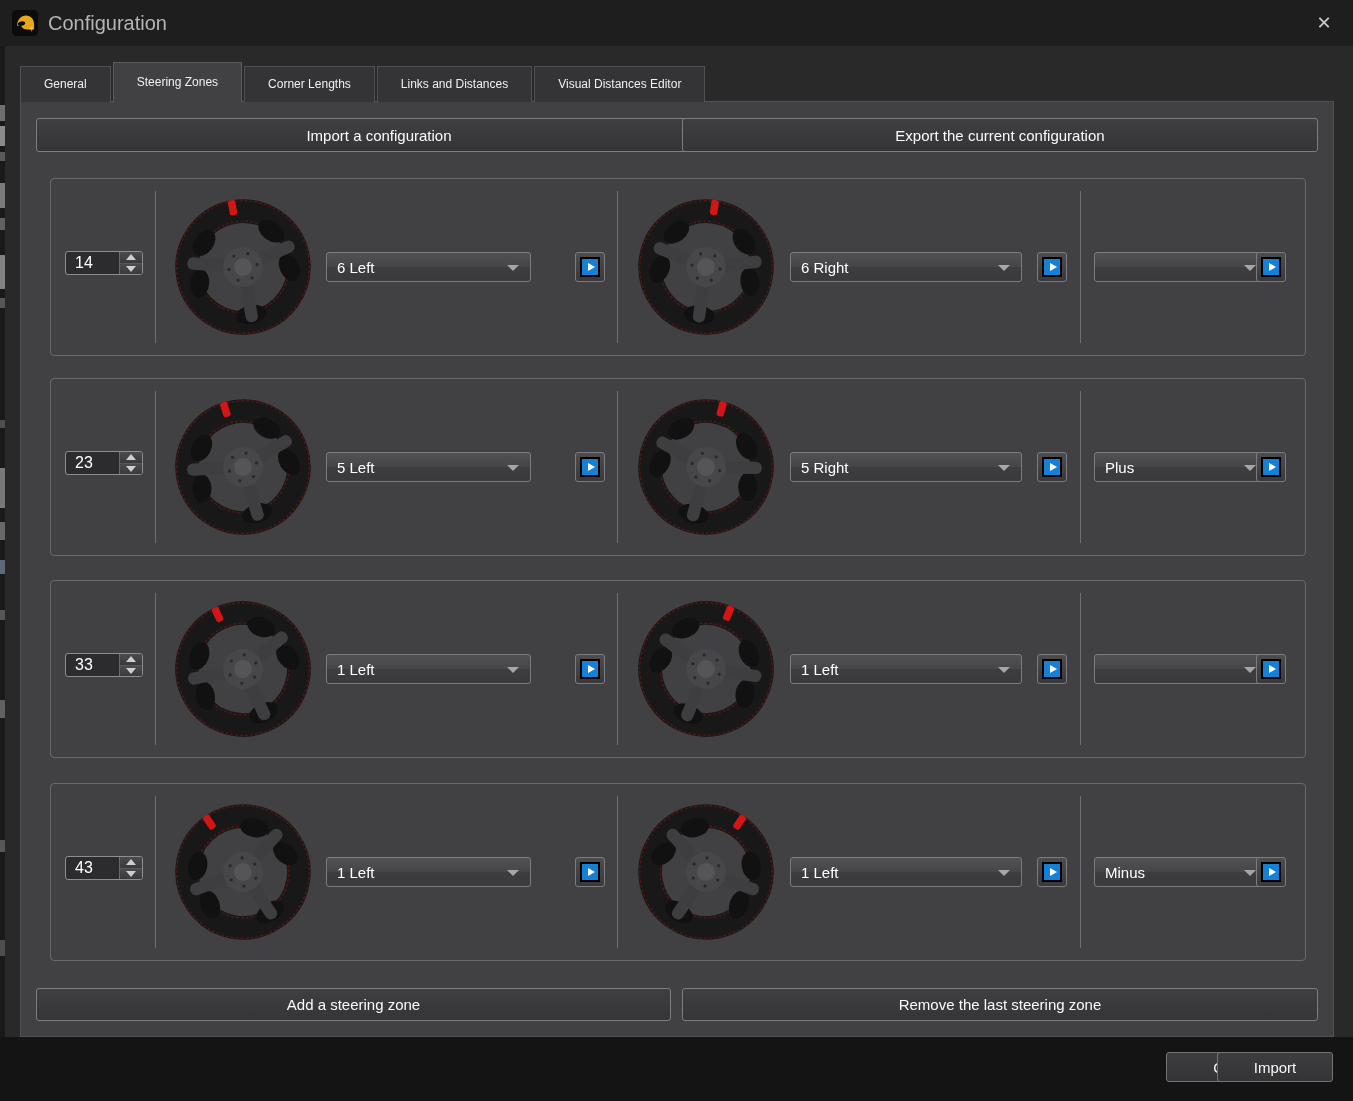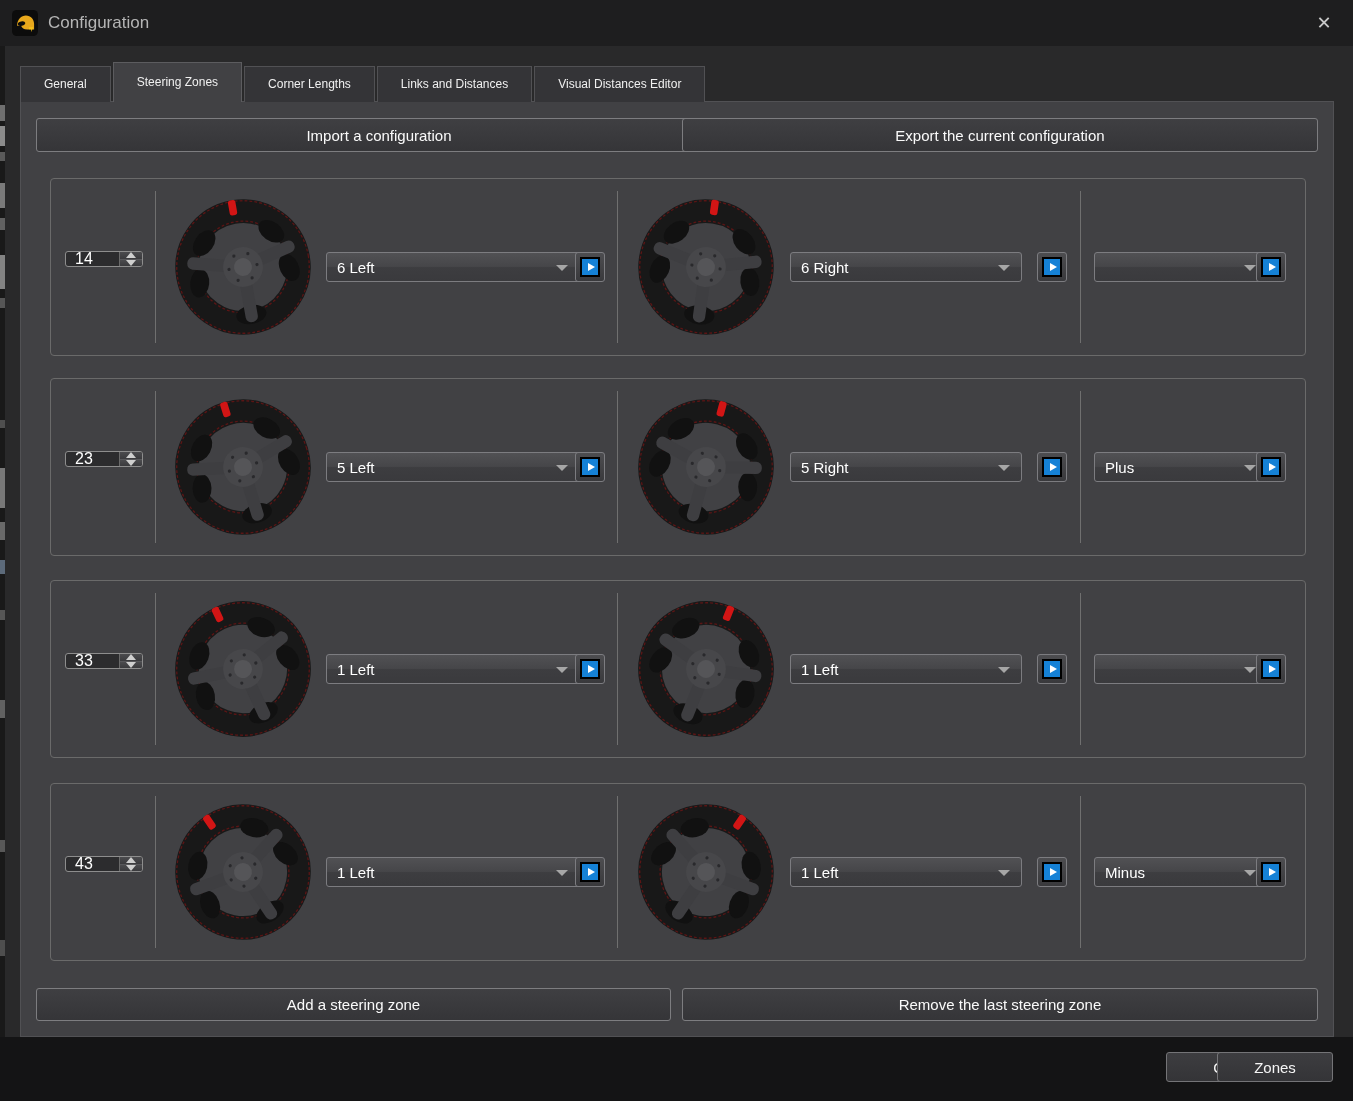--- a/index.html
+++ b/index.html
@@ -10,21 +10,21 @@
     font-family:"Liberation Sans", sans-serif;
     overflow:hidden;
     -webkit-font-smoothing:antialiased;
   }
   
   .titlebar{
     position:absolute;top:0;left:0;width:1353px;height:46px;
     background:#1e1e1f;display:flex;align-items:center;
   }
   .app-icon{width:26px;height:26px;margin-left:12px;}
-  .title-text{margin-left:10px;color:#b5b5b5;font-size:17px;}
+  .title-text{margin-left:10px;color:#b5b5b5;font-size:20px;}
   .close-btn{
     position:absolute;right:14px;top:8px;width:30px;height:30px;
     display:flex;align-items:center;justify-content:center;
     color:#c9c9c9;font-size:18px;background:transparent;border:none;
     font-family:inherit;
   }
   
   .edge-strip{position:absolute;left:0;top:46px;width:5px;height:1055px;background:#191919;}
   .edge-strip .seg{position:absolute;left:0;width:5px;}
   
@@ -60,21 +60,21 @@
     border:1px solid #6a6a6a;border-radius:4px;box-sizing:border-box;
   }
   .zone-row:nth-of-type(1){top:76px;}
   .zone-row:nth-of-type(2){top:276px;}
   .zone-row:nth-of-type(3){top:478px;}
   .zone-row:nth-of-type(4){top:681px;}
   .vdiv{position:absolute;top:12px;bottom:12px;width:1px;background:#6f6f6f;}
   .vdiv.d1{left:104px;} .vdiv.d2{left:566px;} .vdiv.d3{left:1029px;}
   
   .spinner{
-    position:absolute;left:14px;top:72px;width:78px;height:16px;
+    position:absolute;left:14px;top:72px;width:78px;height:24px;
     display:flex;border:1px solid #8d8d8d;border-radius:3px;
     background:#2c2c2e;box-sizing:border-box;overflow:hidden;
   }
   .spinner input{
     flex:1;min-width:0;background:transparent;border:none;outline:none;
     color:#fff;font-size:16px;padding:0 0 0 9px;font-family:inherit;
   }
   .spin-col{width:22px;display:flex;flex-direction:column;border-left:1px solid #6a6a6a;}
   .spin{flex:1;display:flex;align-items:center;justify-content:center;background:linear-gradient(#4b4b4e,#3a3a3d);}
   .spin.down{border-top:1px solid #58585b;}
@@ -85,21 +85,21 @@
   .wheel.left{left:121px;} .wheel.right{left:584px;}
   .wheel svg{filter:blur(.6px);opacity:.93;}
   
   .combo{
     position:absolute;top:73px;height:30px;box-sizing:border-box;
     border:1px solid #7c7c80;border-radius:3px;
     background:linear-gradient(180deg,#515154 0%,#464649 48%,#3d3d40 52%,#3a3a3d 100%);
     display:flex;align-items:center;color:#fff;font-size:15px;
     padding:0 30px 0 10px;white-space:nowrap;overflow:hidden;
   }
-  .combo-left{left:275px;width:254px;}
+  .combo-left{left:275px;width:205px;}
   .combo-right{left:739px;width:232px;align-items:center;}
   .combo-mod{left:1043px;width:174px;}
   .chev{position:absolute;right:11px;top:12px;width:0;height:0;
     border-left:6px solid transparent;border-right:6px solid transparent;border-top:6px solid #a6a6a6;}
   
   .play-btn{
     position:absolute;top:73px;width:30px;height:30px;box-sizing:border-box;
     border:1px solid #7c7c80;border-radius:3px;
     background:linear-gradient(#4d4d50,#39393c);
     display:flex;align-items:center;justify-content:center;padding:0;
@@ -568,14 +568,14 @@
     </button>
   </div>
 </div>
 
   <button class="cfg-btn btn-add">Add a steering zone</button>
   <button class="cfg-btn btn-remove">Remove the last steering zone</button>
 </div>
 
 <div class="footer">
   <button class="dlg-btn btn-ok">OK</button>
-  <button class="dlg-btn btn-cancel">Zones</button>
+  <button class="dlg-btn btn-cancel">Import</button>
 </div>
 
 </body></html>

